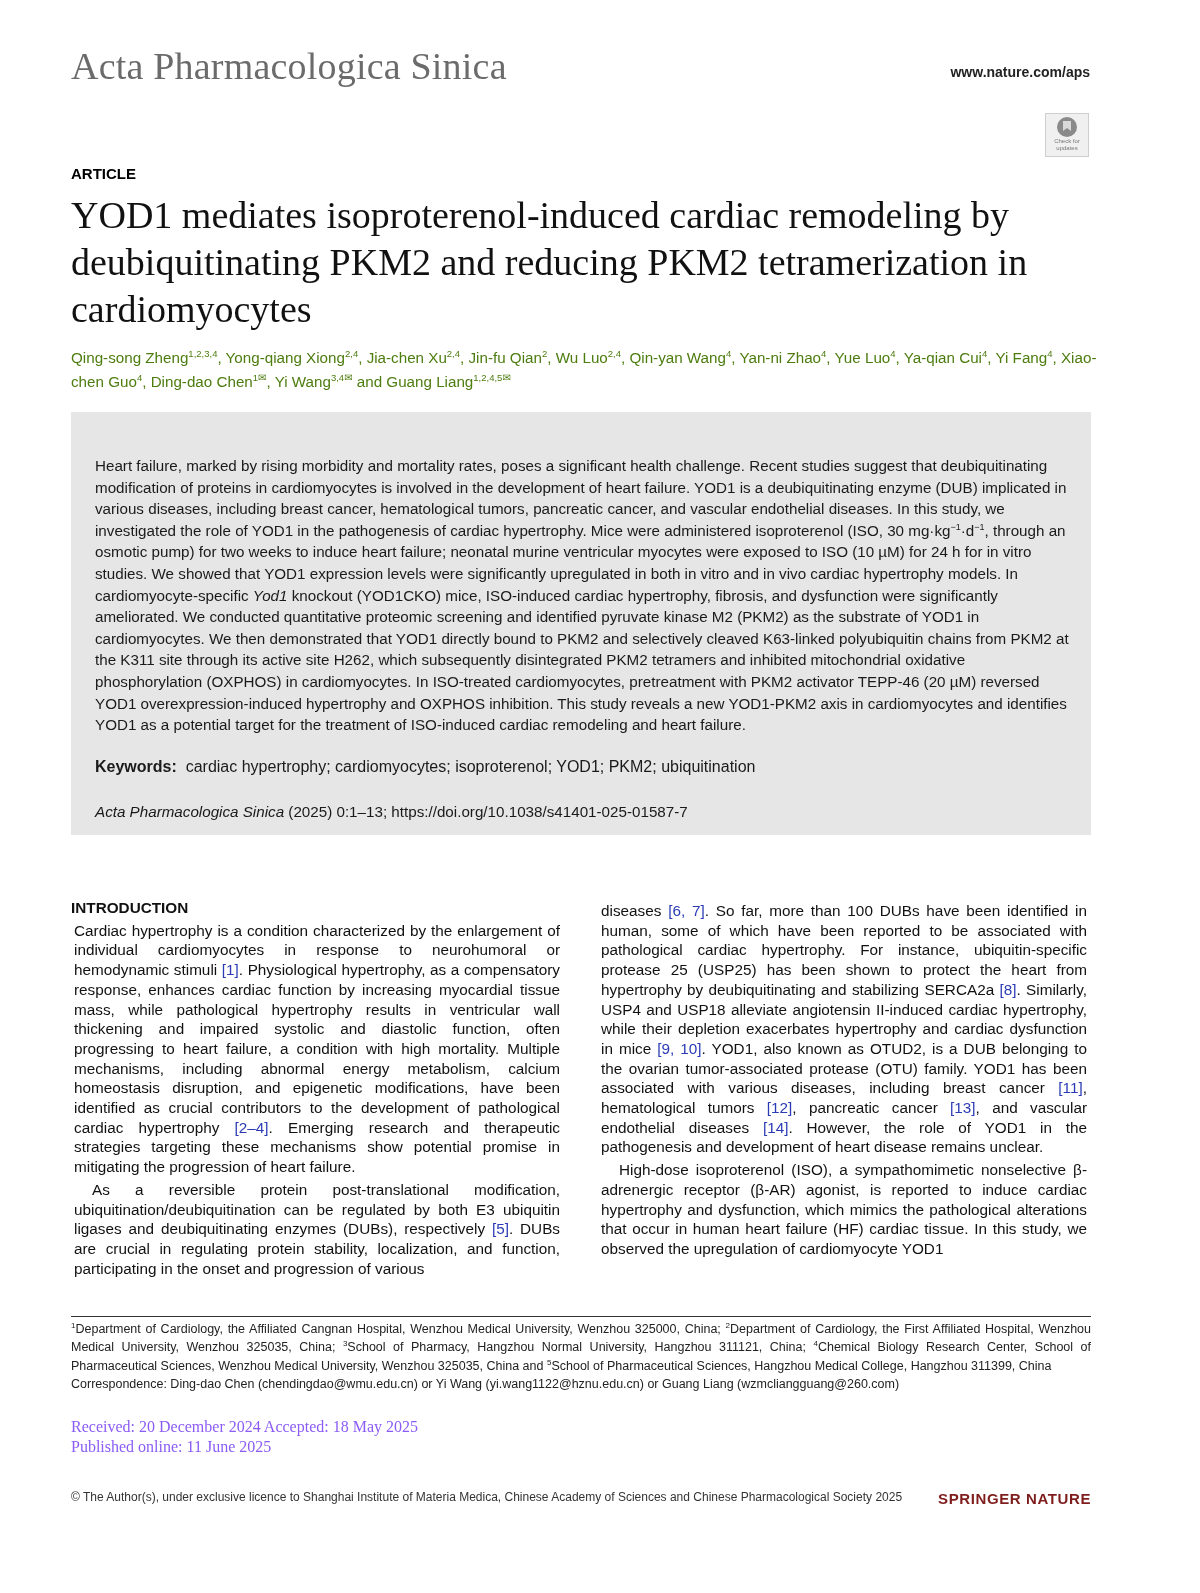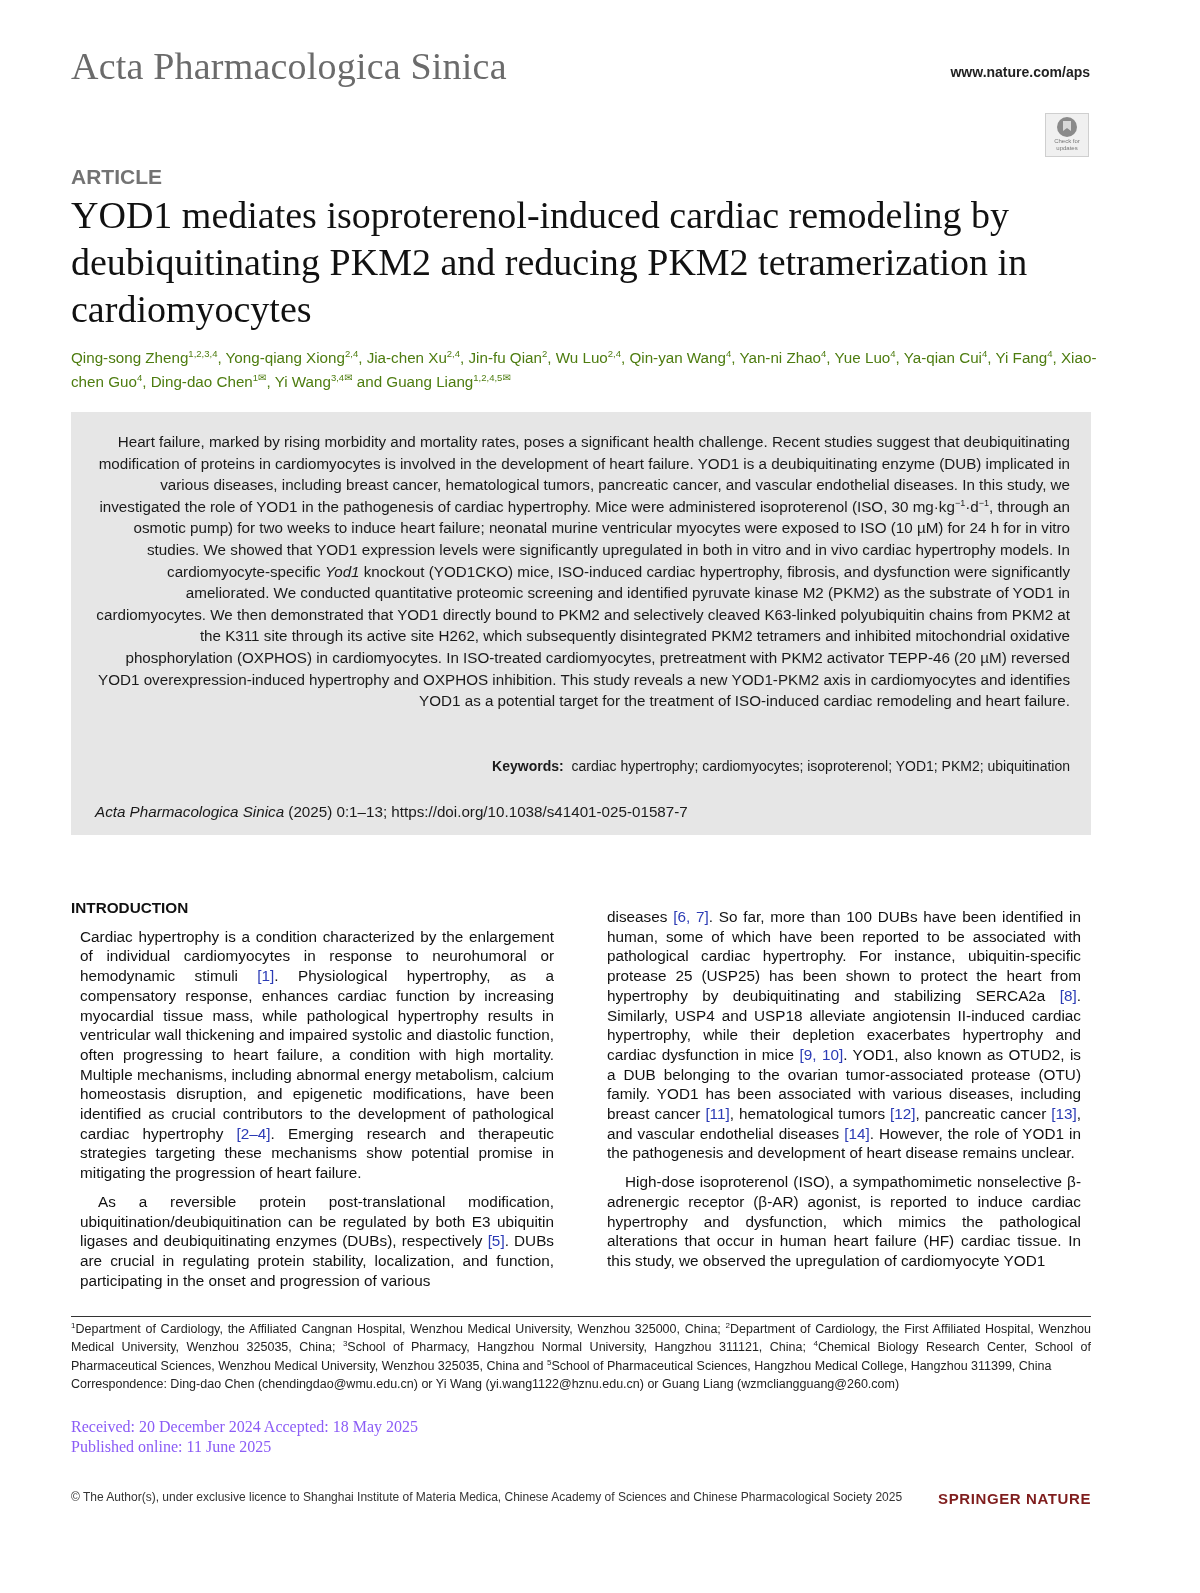--- a/index.html
+++ b/index.html
@@ -4,36 +4,36 @@
 <style>
   html, body { margin: 0; padding: 0; background: #ffffff; }
   body { width: 1200px; height: 1593px; position: relative; overflow: hidden; color: #1a1a1a; font-family: "Liberation Sans", sans-serif; }
   .abs { position: absolute; }
   #journal-name { left: 71px; top: 44px; font-family: "Liberation Serif", serif; font-size: 38px; color: #6b6b6b; letter-spacing: 0.2px; }
   #journal-url { right: 110px; top: 64px; font-size: 14px; font-weight: bold; color: #222; }
   #check-badge { left: 1045px; top: 113px; width: 44px; height: 44px; border: 1px solid #cfcfcf; background: #f0f0f0; box-sizing: border-box; display: flex; flex-direction: column; align-items: center; justify-content: flex-start; padding-top: 3px; }
   #check-badge .ring { width: 20px; height: 20px; border-radius: 50%; background: #8a8a8a; position: relative; }
   #check-badge .ring::after { content: ""; position: absolute; left: 6px; top: 4px; width: 8px; height: 10px; background: #d9d9d9; clip-path: polygon(0 0,100% 0,100% 100%,50% 70%,0 100%); }
   #check-badge .cap { font-size: 6px; color: #777; line-height: 7px; text-align: center; margin-top: 1px; }
-  #article-label { left: 71px; top: 165px; font-size: 21px; font-weight: bold; color: #737373; }
+  #article-label { left: 71px; top: 165px; font-size: 15px; font-weight: bold; color: #000000; }
   #title { left: 71px; top: 192px; width: 1040px; font-family: "Liberation Serif", serif; font-size: 38px; line-height: 47px; color: #111; }
   #authors { left: 71px; top: 346px; width: 1040px; font-size: 15.2px; line-height: 24px; color: #4d7c0f; }
   #authors sup { font-size: 9.5px; line-height: 0; }
   .env { font-size: 10px; }
   #abstract-box { left: 71px; top: 412px; width: 1020px; height: 423px; background: #e6e6e6; }
-  #abstract { left: 95px; top: 431px; width: 975px; font-size: 15.2px; line-height: 21.6px; color: #1a1a1a; text-align: right; }
+  #abstract { left: 95px; top: 455px; width: 975px; font-size: 15.2px; line-height: 21.6px; color: #1a1a1a; }
   #abstract sup { font-size: 9px; line-height: 0; }
-  #keywords { left: 95px; top: 758px; width: 975px; font-size: 14px; color: #1a1a1a; text-align: right; }
+  #keywords { left: 95px; top: 758px; width: 975px; font-size: 16px; color: #1a1a1a; }
   #keywords b { font-weight: bold; }
   #citation { left: 95px; top: 803px; width: 975px; font-size: 15.2px; color: #1a1a1a; }
   #citation i { font-style: italic; }
   .col { font-size: 15.3px; line-height: 19.7px; color: #111; text-align: justify; }
   #col-left { left: 71px; top: 898px; width: 492px; }
   #col-right { left: 598px; top: 898px; width: 492px; }
-  .col p { margin: 9px; }
+  .col p { margin: 3px; }
   .col p.indent { text-indent: 18px; }
   .col h2 { margin: 0; font-size: 15.3px; font-weight: bold; line-height: 19.7px; }
   .ref { color: #2b3bb5; }
   #foot-rule { left: 71px; top: 1316px; width: 1020px; height: 1px; background: #333; }
   #affil { left: 71px; top: 1320px; width: 1020px; font-size: 12.5px; line-height: 18.3px; color: #222; text-align: justify; }
   #affil sup { font-size: 8px; line-height: 0; }
   #affil p { margin: 0; text-align: left; }
   #dates { left: 71px; top: 1417px; font-family: "Liberation Serif", serif; font-size: 16px; line-height: 20px; color: #8b5cf6; }
   #copyright { left: 71px; top: 1490px; font-size: 12px; color: #333; }
   #publisher { right: 109px; top: 1490px; font-size: 15px; font-weight: bold; color: #7f1d1d; letter-spacing: 0.6px; }

